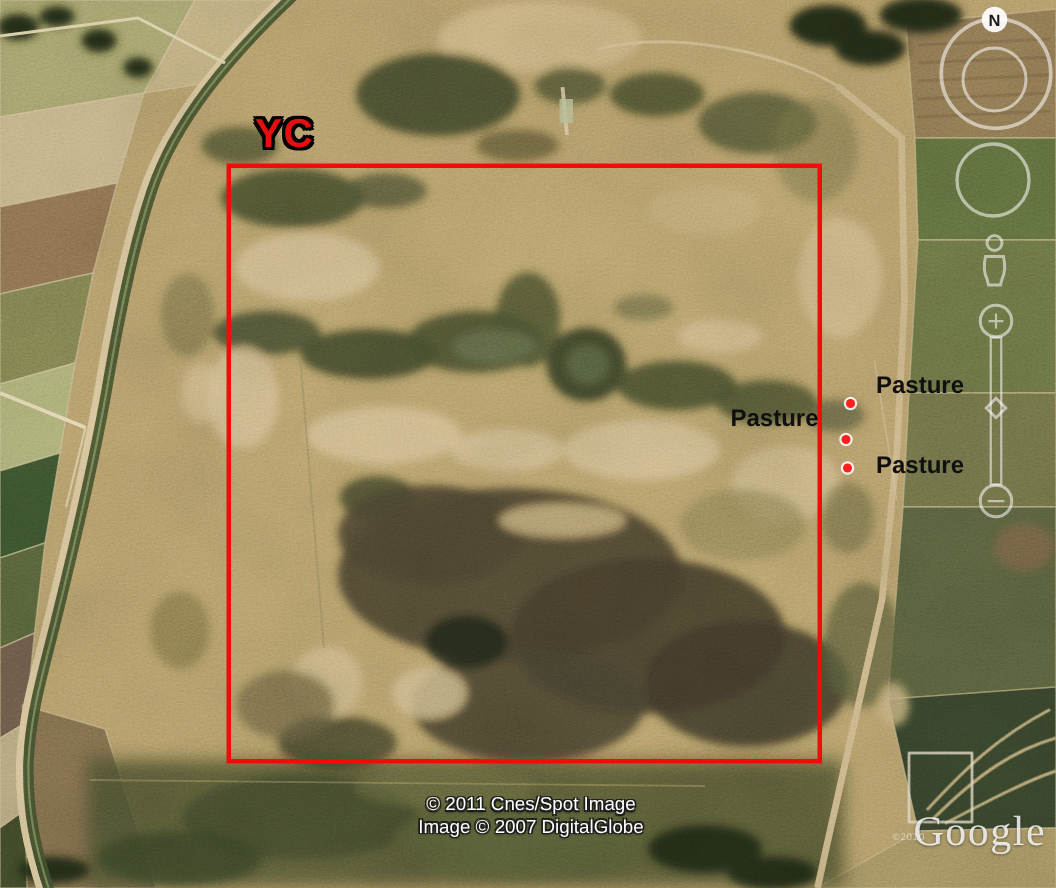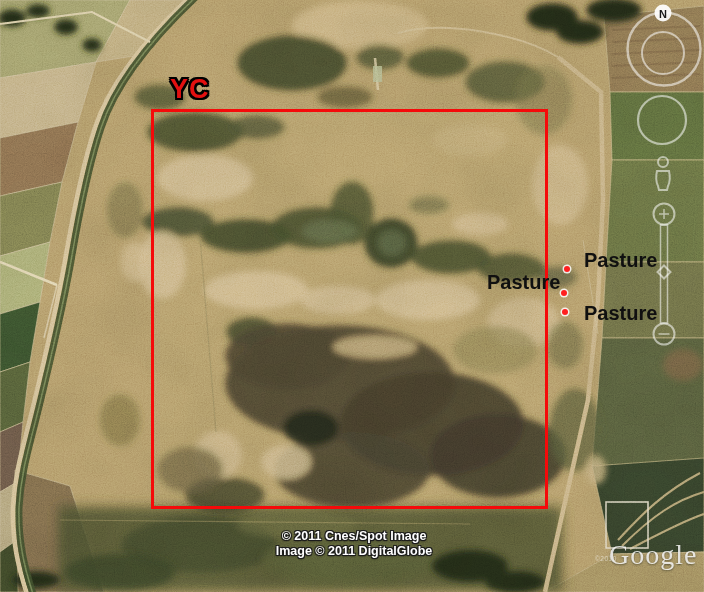--- a/index.html
+++ b/index.html
@@ -7,26 +7,26 @@
          font-family:"Liberation Sans",sans-serif;background:#b69b68;}
   .stage svg.terrain{position:absolute;left:0;top:0;}
   .overlay{position:absolute;left:0;top:0;width:704px;height:592px;pointer-events:none;}
   .overlay *{pointer-events:auto;}
 
   .yc-label{position:absolute;font-size:27px;font-weight:bold;letter-spacing:1px;
     text-shadow:-2px -2px 0 #000,2px -2px 0 #000,-2px 2px 0 #000,2px 2px 0 #000,
                 -2px 0 0 #000,2px 0 0 #000,0 -2px 0 #000,0 2px 0 #000;}
   .boundary{position:absolute;box-sizing:border-box;border:3px solid #f50a0a;background:transparent;}
 
-  .pasture-label{position:absolute;font-size:20px;font-weight:bold;white-space:nowrap;}
+  .pasture-label{position:absolute;font-size:16px;font-weight:bold;white-space:nowrap;}
   .pasture-dot{position:absolute;width:6px;height:6px;border-radius:50%;
     transform:translate(-50%,-50%);box-shadow:0 0 0 1.5px rgba(255,255,255,.85);}
 
   .attribution{position:absolute;left:354px;top:529px;transform:translateX(-50%);
-    text-align:center;font-size:12.5px;font-weight:bold;line-height:15px;color:#fff;
+    text-align:center;font-size:12.5px;font-weight:normal;line-height:15px;color:#fff;
     white-space:nowrap;
     text-shadow:-1px -1px 0 #1c1c1c,1px -1px 0 #1c1c1c,-1px 1px 0 #1c1c1c,1px 1px 0 #1c1c1c,0 1px 2px #000;}
 
   .gwm{position:absolute;left:609px;top:539px;font-family:"Liberation Serif",serif;
     font-size:28px;color:rgba(255,255,255,.82);letter-spacing:1px;
     text-shadow:0 1px 2px rgba(40,40,30,.6);}
   .gwm-small{position:absolute;left:595px;top:555px;font-size:6.5px;
     color:rgba(255,255,255,.5);font-family:"Liberation Sans",sans-serif;letter-spacing:.5px;}
 
   .navctl{position:absolute;left:615px;top:0;}
@@ -205,21 +205,21 @@
         <div class="pasture-dot" style="left: 567px; top: 269px; background: rgb(255, 31, 31);"></div>
         <div class="pasture-label" style="left: 584px; top: 249px; color: rgb(16, 16, 16);">Pasture</div>
         <div class="pasture-dot" style="left: 564px; top: 293px; background: rgb(255, 31, 31);"></div>
         <div class="pasture-label" style="left: 487px; top: 271px; color: rgb(16, 16, 16);">Pasture</div>
         <div class="pasture-dot" style="left: 565px; top: 312px; background: rgb(255, 31, 31);"></div>
         <div class="pasture-label" style="left: 584px; top: 302px; color: rgb(16, 16, 16);">Pasture</div>
       </div>
 
     <div class="attribution">
       <div>© 2011 Cnes/Spot Image</div>
-      <div>Image © 2011 DigitalGlobe</div>
+      <div>Image © 2007 DigitalGlobe</div>
     </div>
 
     <div class="gwm">Google</div>
     <div class="gwm-small">©2010</div>
   </div>
 
   <svg class="navctl" width="89" height="360" viewBox="615 0 89 360">
     <g stroke="rgba(255,255,255,.55)" fill="none">
       <circle cx="664" cy="49" r="36.5" stroke-width="2.5"></circle>
       <circle cx="663" cy="53" r="21" stroke-width="2"></circle>

